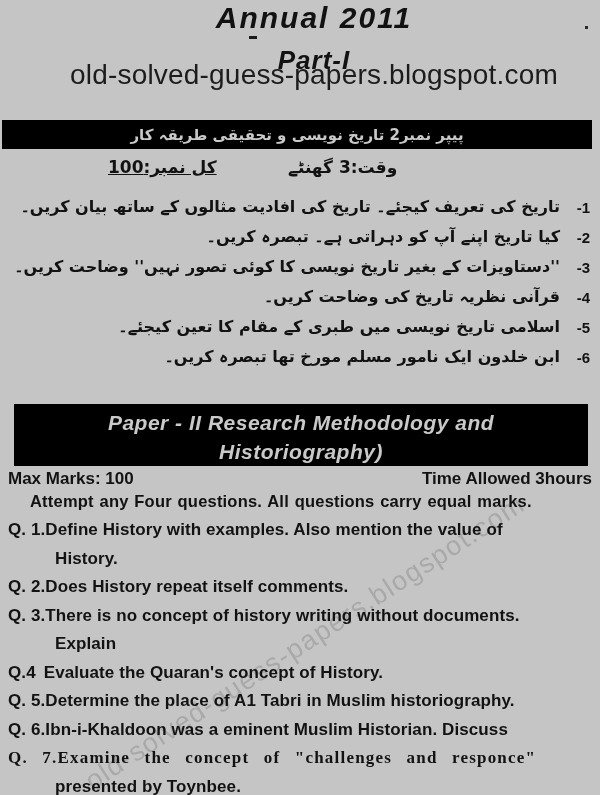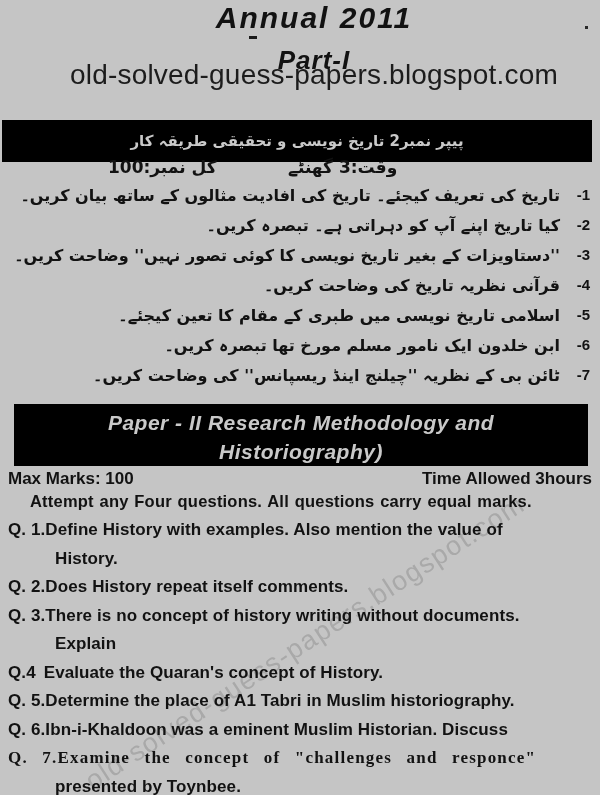--- a/index.html
+++ b/index.html
@@ -10,32 +10,32 @@
   }
   .abs { position:absolute; }
   .center { left:0; right:0; text-align:center;padding-left:28px; }
 
   .annual   { top:1px;  font:italic 700 30px "Liberation Sans",sans-serif; letter-spacing:2px; }
   .part     { top:45px; font:italic 700 26px "Liberation Sans",sans-serif; letter-spacing:1px; }
   .site-url { top:59px; font-size:28px; font-weight:400; color:#1c1c1c; letter-spacing:0.2px; }
   .urdu-title { top:85px; font:700 22px "DejaVu Sans",sans-serif; direction:rtl;margin-top:38px; }
 
   .bar1 {
-    top:120px; left:2px; width:590px; height:42px; background:#000;
+    top:120px; left:2px; width:590px; height:29px; background:#000;
     color:#c9c9c9; display:flex; align-items:center; justify-content:center;
     font:700 15px "DejaVu Sans",sans-serif; direction:rtl;
   }
 
   .meta-row { top:157px; left:0; right:0; height:26px;
     font:700 17px "DejaVu Sans",sans-serif; }
-  .marks-label { position:absolute; left:108px; direction:rtl; }
+  .marks-label { position:absolute; left:108px; direction:rtl;text-decoration:underline; }
   .time-label  { position:absolute; left:288px; direction:rtl; }
 
   .u-list { top:186px; left:0; width:600px; }
-  .u-row  { display:flex; height:30px; align-items:flex-start; }
+  .u-row  { display:flex; height:30px; align-items:flex-end; }
   .u-text { flex:1; text-align:right; direction:rtl; white-space:nowrap;
     font:700 16px "DejaVu Sans",sans-serif; padding-left:10px; }
   .u-num  { width:40px; text-align:right; padding-right:10px; box-sizing:border-box;
     font:700 15px "Liberation Sans",sans-serif; }
 
   .bar2 {
     top:404px; left:14px; width:574px; height:62px; background:#000;
     color:#c9c9c9; text-align:center; box-sizing:border-box; padding-top:4px;
     font:italic 700 21px "Liberation Sans",sans-serif; line-height:29px; letter-spacing:0.5px;
   }
@@ -102,24 +102,20 @@
         <span class="u-num">-4</span>
       </div>
     <div class="u-row">
         <div class="u-text">اسلامی تاریخ نویسی میں طبری کے مقام کا تعین کیجئے۔</div>
         <span class="u-num">-5</span>
       </div>
     <div class="u-row">
         <div class="u-text">ابن خلدون ایک نامور مسلم مورخ تھا تبصرہ کریں۔</div>
         <span class="u-num">-6</span>
       </div>
-    <div class="u-row">
-        <div class="u-text">ٹائن بی کے نظریہ ''چیلنج اینڈ ریسپانس'' کی وضاحت کریں۔</div>
-        <span class="u-num">-7</span>
-      </div>
   </div>
 
   <div class="abs bar2">
     <div>Paper - II  Research Methodology and</div>
     <div>Historiography)</div>
   </div>
 
   <div class="abs mm-row">
     <span>Max Marks: 100</span>
     <span>Time Allowed 3hours</span>

